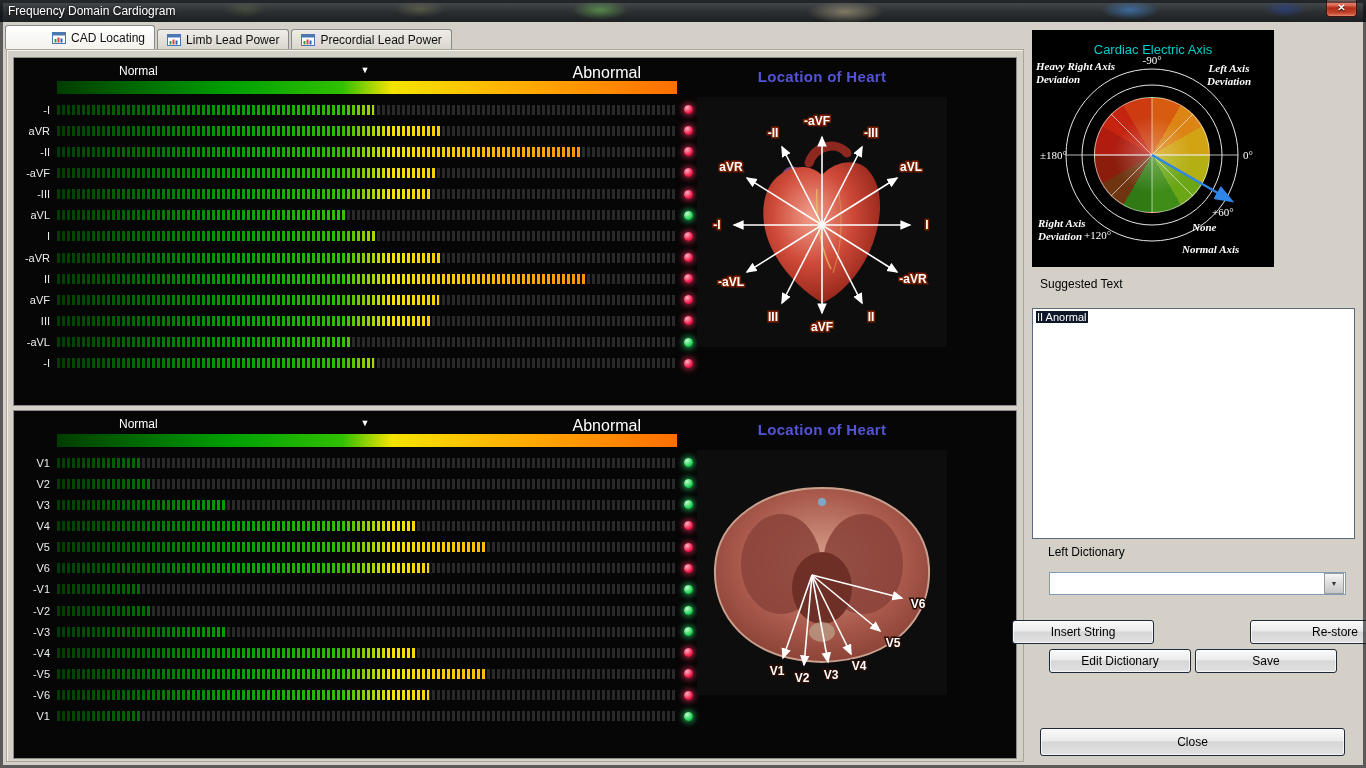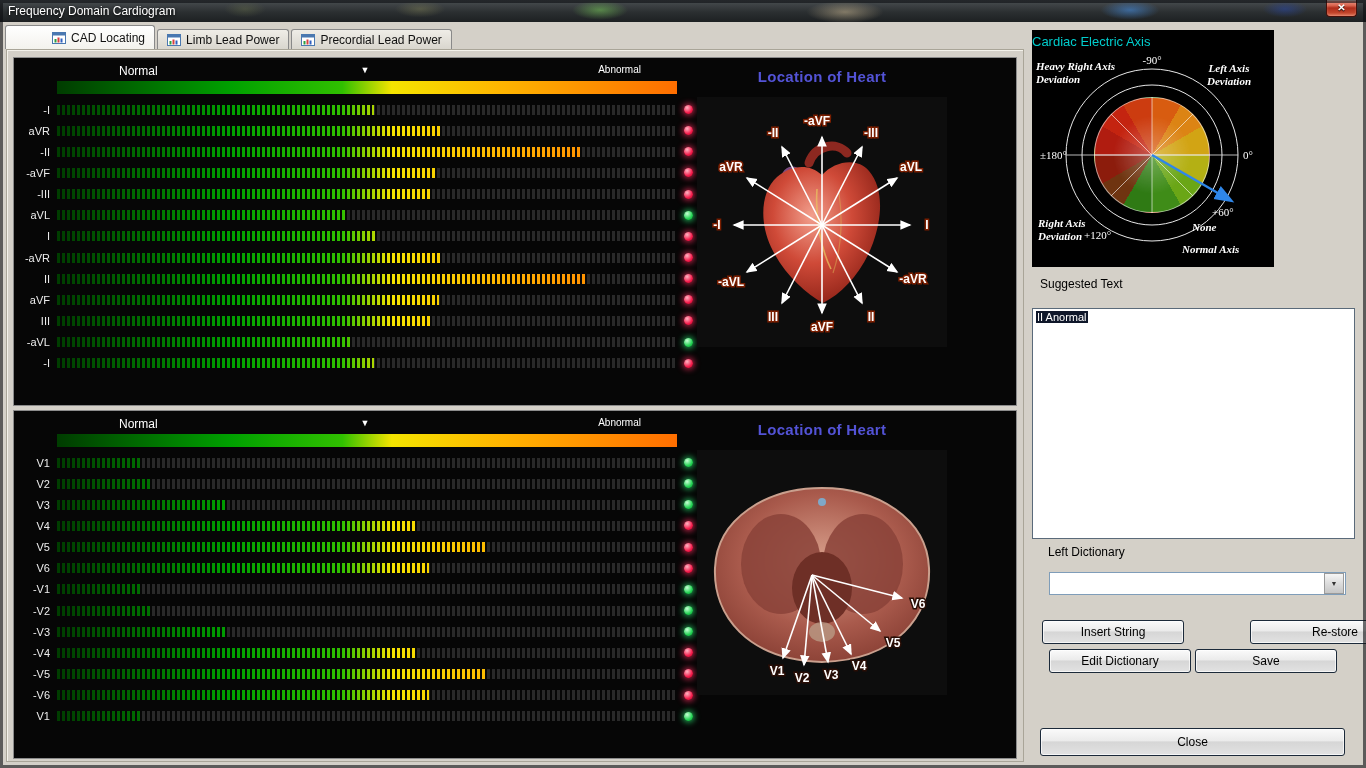--- a/index.html
+++ b/index.html
@@ -41,21 +41,21 @@
   
   .main-box{
     position:absolute;left:6px;top:49px;width:1018px;height:713px;box-sizing:border-box;
     background:#d4d0c8;border:1px solid #a9a598;box-shadow:inset 1px 1px 0 #f3f1ea;
   }
   .panel{position:absolute;background:#060606;border:1px solid #8b8b8b;box-sizing:content-box;}
   #limb-panel{left:13px;top:57px;width:1002px;height:347px;}
   #precordial-panel{left:13px;top:410px;width:1002px;height:347px;}
   .scale-wrap{position:absolute;left:43px;top:6px;width:620px;height:32px;}
   .scale-normal{position:absolute;left:62px;top:0;color:#fff;font-size:12px;}
-  .scale-abnormal{position:absolute;right:36px;top:0;color:#fff;font-size:10px;}
+  .scale-abnormal{position:absolute;right:36px;top:0;color:#fff;font-size:16px;}
   .scale-marker{position:absolute;left:308px;top:1px;transform:translateX(-50%);color:#fff;font-size:9px;}
   .scale-bar{
     position:absolute;left:0;top:17px;width:620px;height:13px;
     background:linear-gradient(90deg,#003c00 0%,#00a000 28%,#30c000 46%,#f4e400 54%,#ffb400 72%,#ff6e00 100%);
   }
   .rows{position:absolute;left:0;top:41px;}
   .lead-row{display:flex;align-items:center;height:21.15px;}
   .lead-label{width:36px;text-align:right;margin-right:7px;color:#ededed;font-size:11px;}
   .bar-track{
     width:620px;height:10px;position:relative;
@@ -72,21 +72,21 @@
   .led{width:9px;height:9px;border-radius:50%;margin-left:7px;flex:0 0 auto;}
   .led.red{background:radial-gradient(circle at 35% 30%,#ffb4c2,#f51a4a 60%,#a80826);box-shadow:0 0 6px 1px rgba(255,45,95,.85);}
   .led.green{background:radial-gradient(circle at 35% 30%,#c6ffd4,#22d252 60%,#0a9030);box-shadow:0 0 6px 1px rgba(45,255,125,.75);}
   .loc{position:absolute;left:678px;top:10px;width:260px;text-align:center;}
   .loc-title{color:#5353d6;font-size:15px;font-weight:bold;letter-spacing:.3px;}
   .loc svg{display:block;margin:12px auto 0;}
   .diag-label{font-family:"Liberation Sans",sans-serif;font-size:12px;font-weight:bold;fill:#ffffff;paint-order:stroke;stroke:#7a1e00;stroke-width:3px;}
   .diag-label2{font-family:"Liberation Sans",sans-serif;font-size:12px;font-weight:bold;fill:#ffffff;paint-order:stroke;stroke:#2a0e06;stroke-width:3px;}
   
   #axis-panel{position:absolute;left:1032px;top:30px;width:242px;height:237px;background:#000;}
-  .axis-title{color:#00cccc;font-size:13px;padding-top:4px;}
+  .axis-title{color:#00cccc;text-align:center;font-size:13px;padding-top:12px;}
   .wheel{
     position:absolute;left:62px;top:67px;width:116px;height:116px;border-radius:50%;
     border:1px solid rgba(255,255,255,.55);box-sizing:border-box;
     background:
       radial-gradient(circle at 50% 50%, rgba(255,255,255,.28), rgba(255,255,255,0) 48%),
       conic-gradient(from 0deg,
         #d85c10 0deg 30deg,#dc8414 30deg 60deg,#d2a414 60deg 90deg,
         #b4b014 90deg 120deg,#6aa616 120deg 150deg,#3f8c18 150deg 180deg,
         #2f7a14 180deg 210deg,#6f3410 210deg 240deg,#8c1c0c 240deg 270deg,
         #b01c10 270deg 300deg,#c42410 300deg 330deg,#cc3c10 330deg 360deg);
@@ -109,21 +109,21 @@
   .combo-btn{
     width:18px;height:19px;margin-right:1px;display:flex;align-items:center;justify-content:center;
     background:linear-gradient(#f6f6f6,#dcdcdc 50%,#c6c6c6);border:1px solid #9a9a9a;font-size:7px;color:#333;
   }
   .btn{
     position:absolute;box-sizing:border-box;height:24px;border:1px solid #1c2a3a;border-radius:3px;
     background:linear-gradient(#fafafa,#ebebeb 45%,#d6d6d6 50%,#e2e2e2);
     font-size:12px;color:#000;text-align:center;line-height:22px;cursor:default;
     box-shadow:inset 0 0 0 1px rgba(255,255,255,.7);
   }
-  #btn-insert{left:1042px;top:620px;width:142px;}
+  #btn-insert{left:1012px;top:620px;width:142px;}
   #btn-restore{left:1250px;top:620px;width:170px;}
   #btn-edit{left:1049px;top:649px;width:142px;}
   #btn-save{left:1195px;top:649px;width:142px;}
   #btn-close{left:1040px;top:728px;width:305px;height:28px;line-height:26px;}
 </style>
 </head>
 <body>
 
 <div class="titlebar">
   <span class="titlebar-text">Frequency Domain Cardiogram</span>

